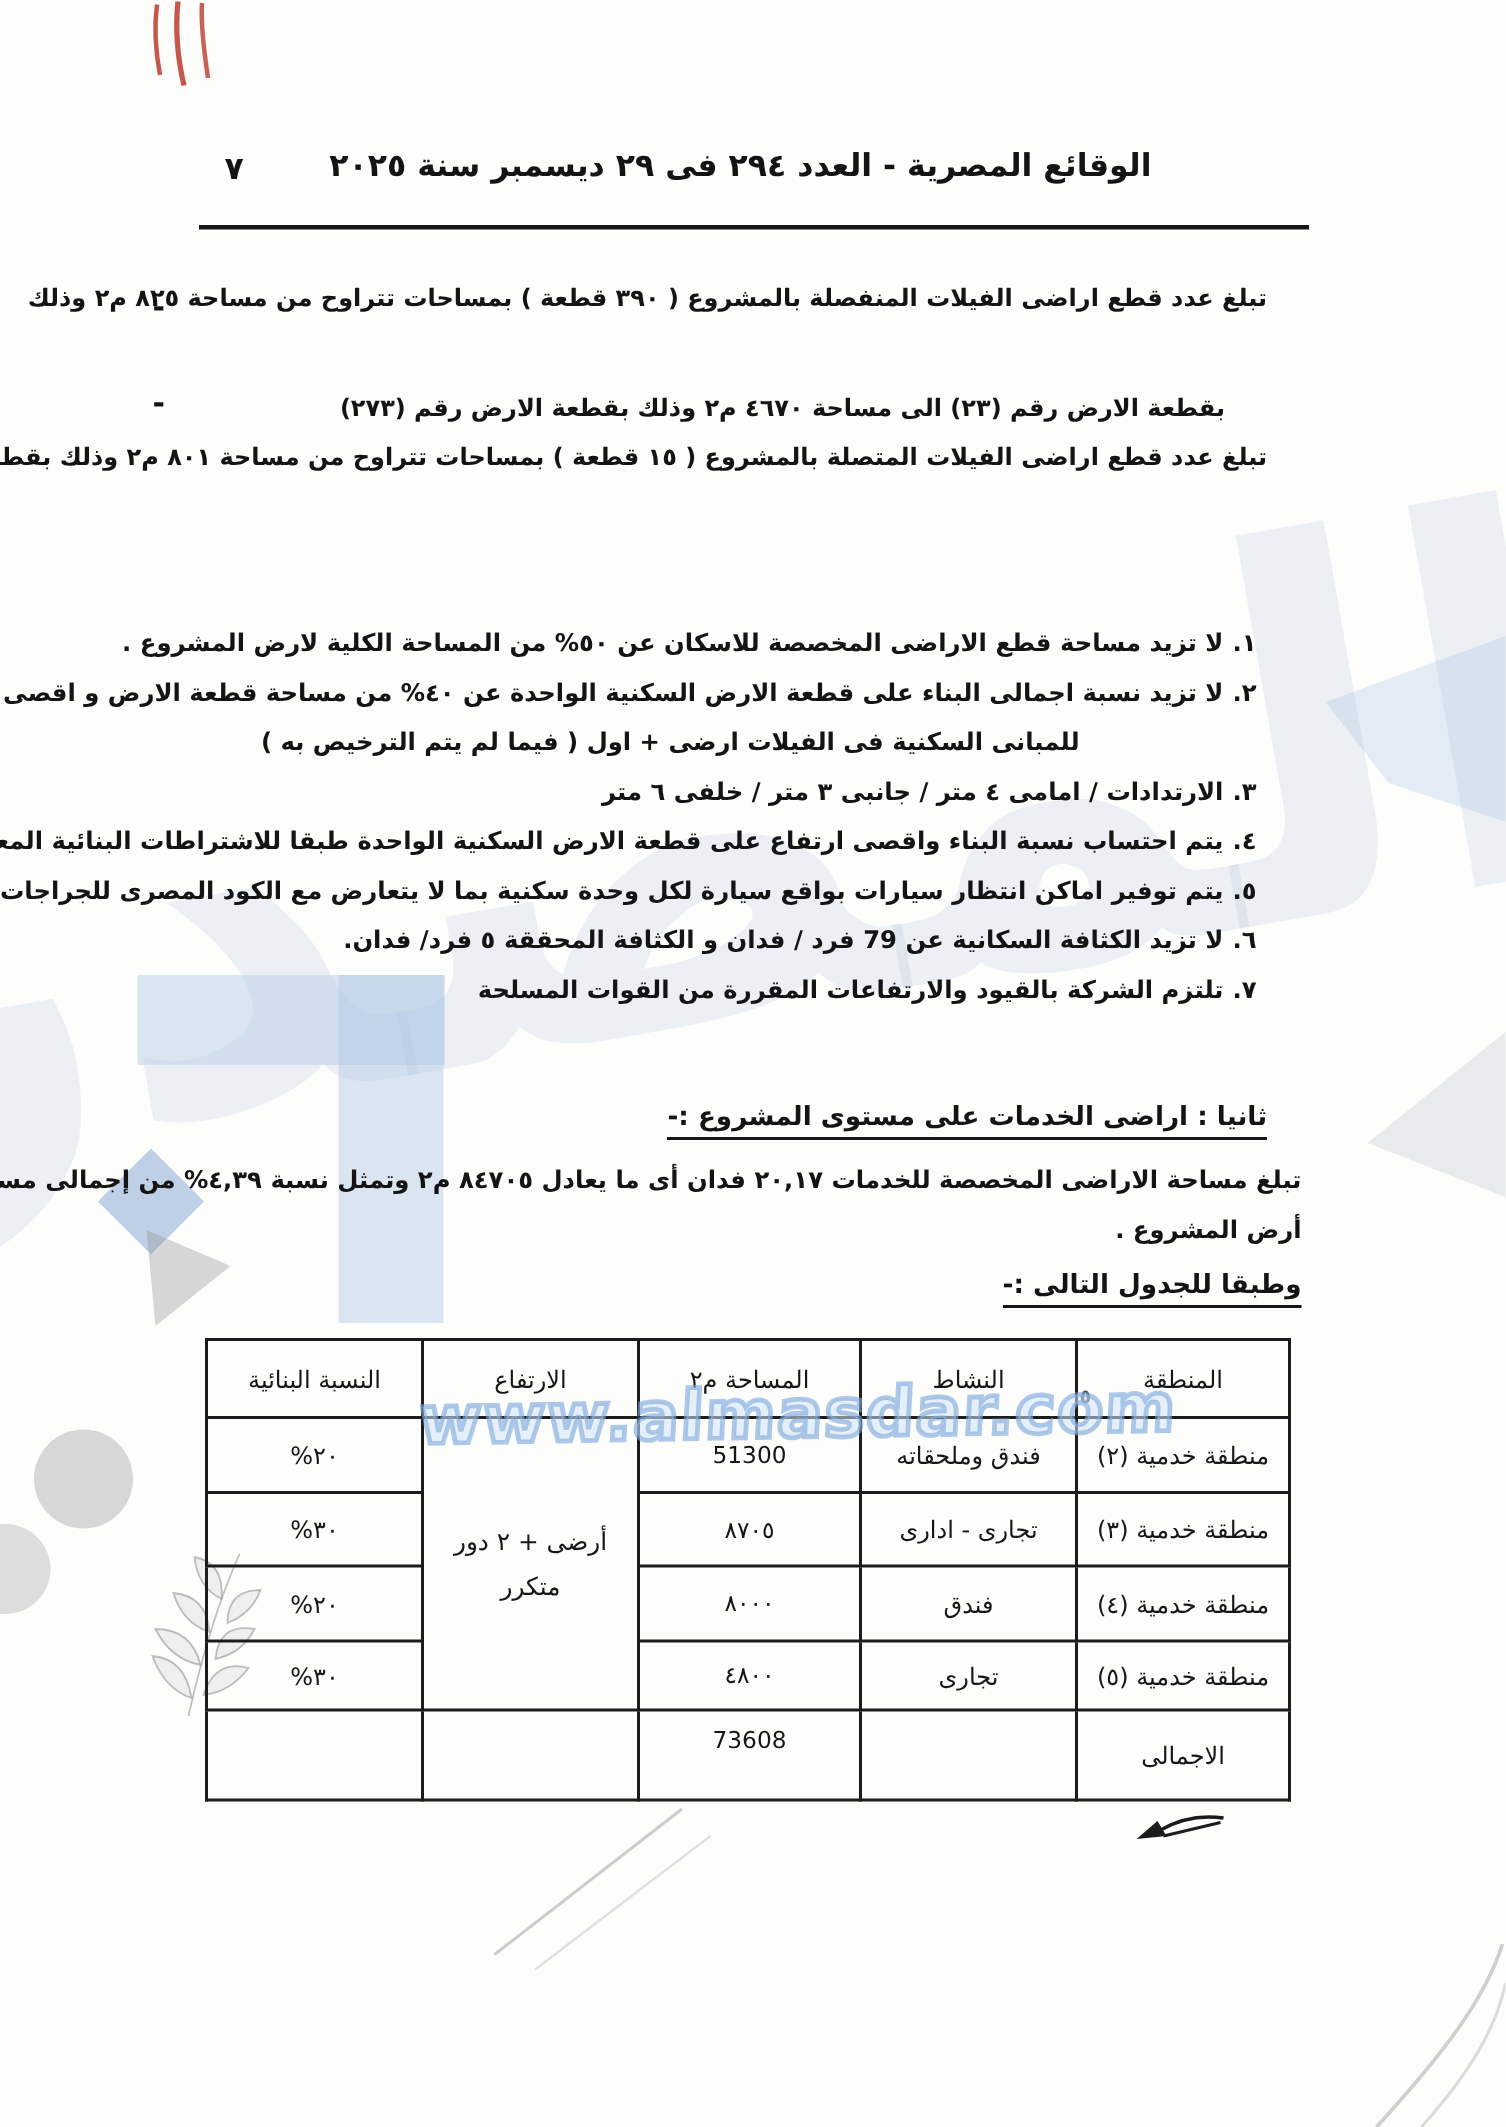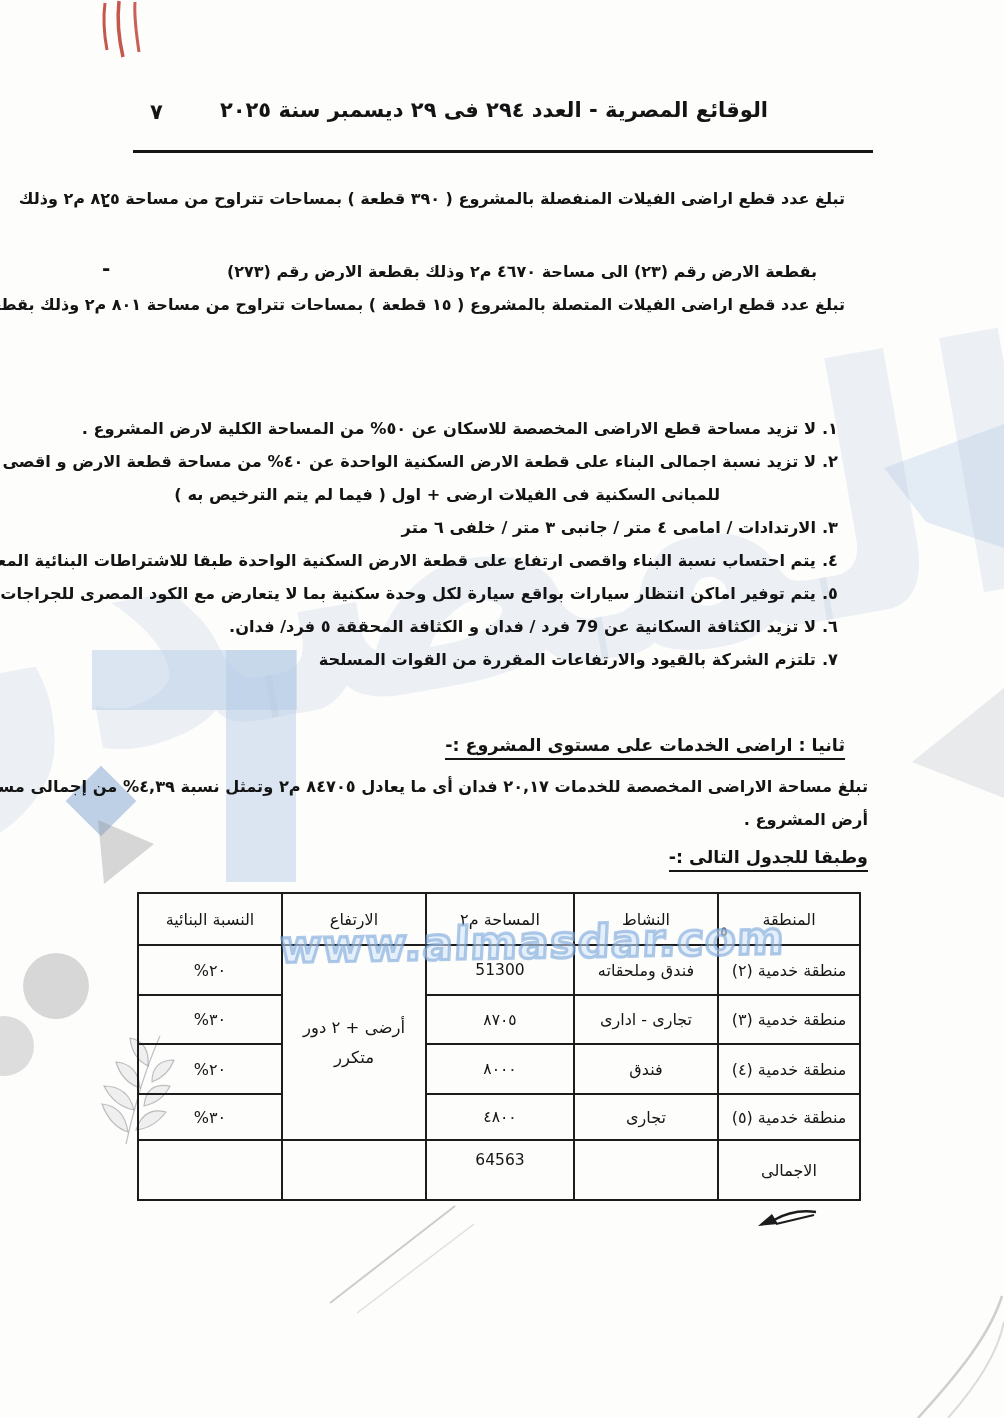--- a/index.html
+++ b/index.html
@@ -201,21 +201,21 @@
     </tr>
     <tr class="r4">
       <td>منطقة خدمية (٥)</td>
       <td>تجارى</td>
       <td class="num">٤٨٠٠</td>
       <td><span class="ltr">%٣٠</span></td>
     </tr>
     <tr class="rt">
       <td>الاجمالى</td>
       <td></td>
-      <td class="num top">64563</td>
+      <td class="num top">73608</td>
       <td></td>
       <td></td>
     </tr>
   </tbody>
     </table>
 
   <div class="wm-site">www.almasdar.com</div>
 
   <svg class="sig" width="70" height="32" viewBox="0 0 70 32">
     <path d="M6 26 L20 14 L26 24 Z" fill="#1c1c1c"></path>

